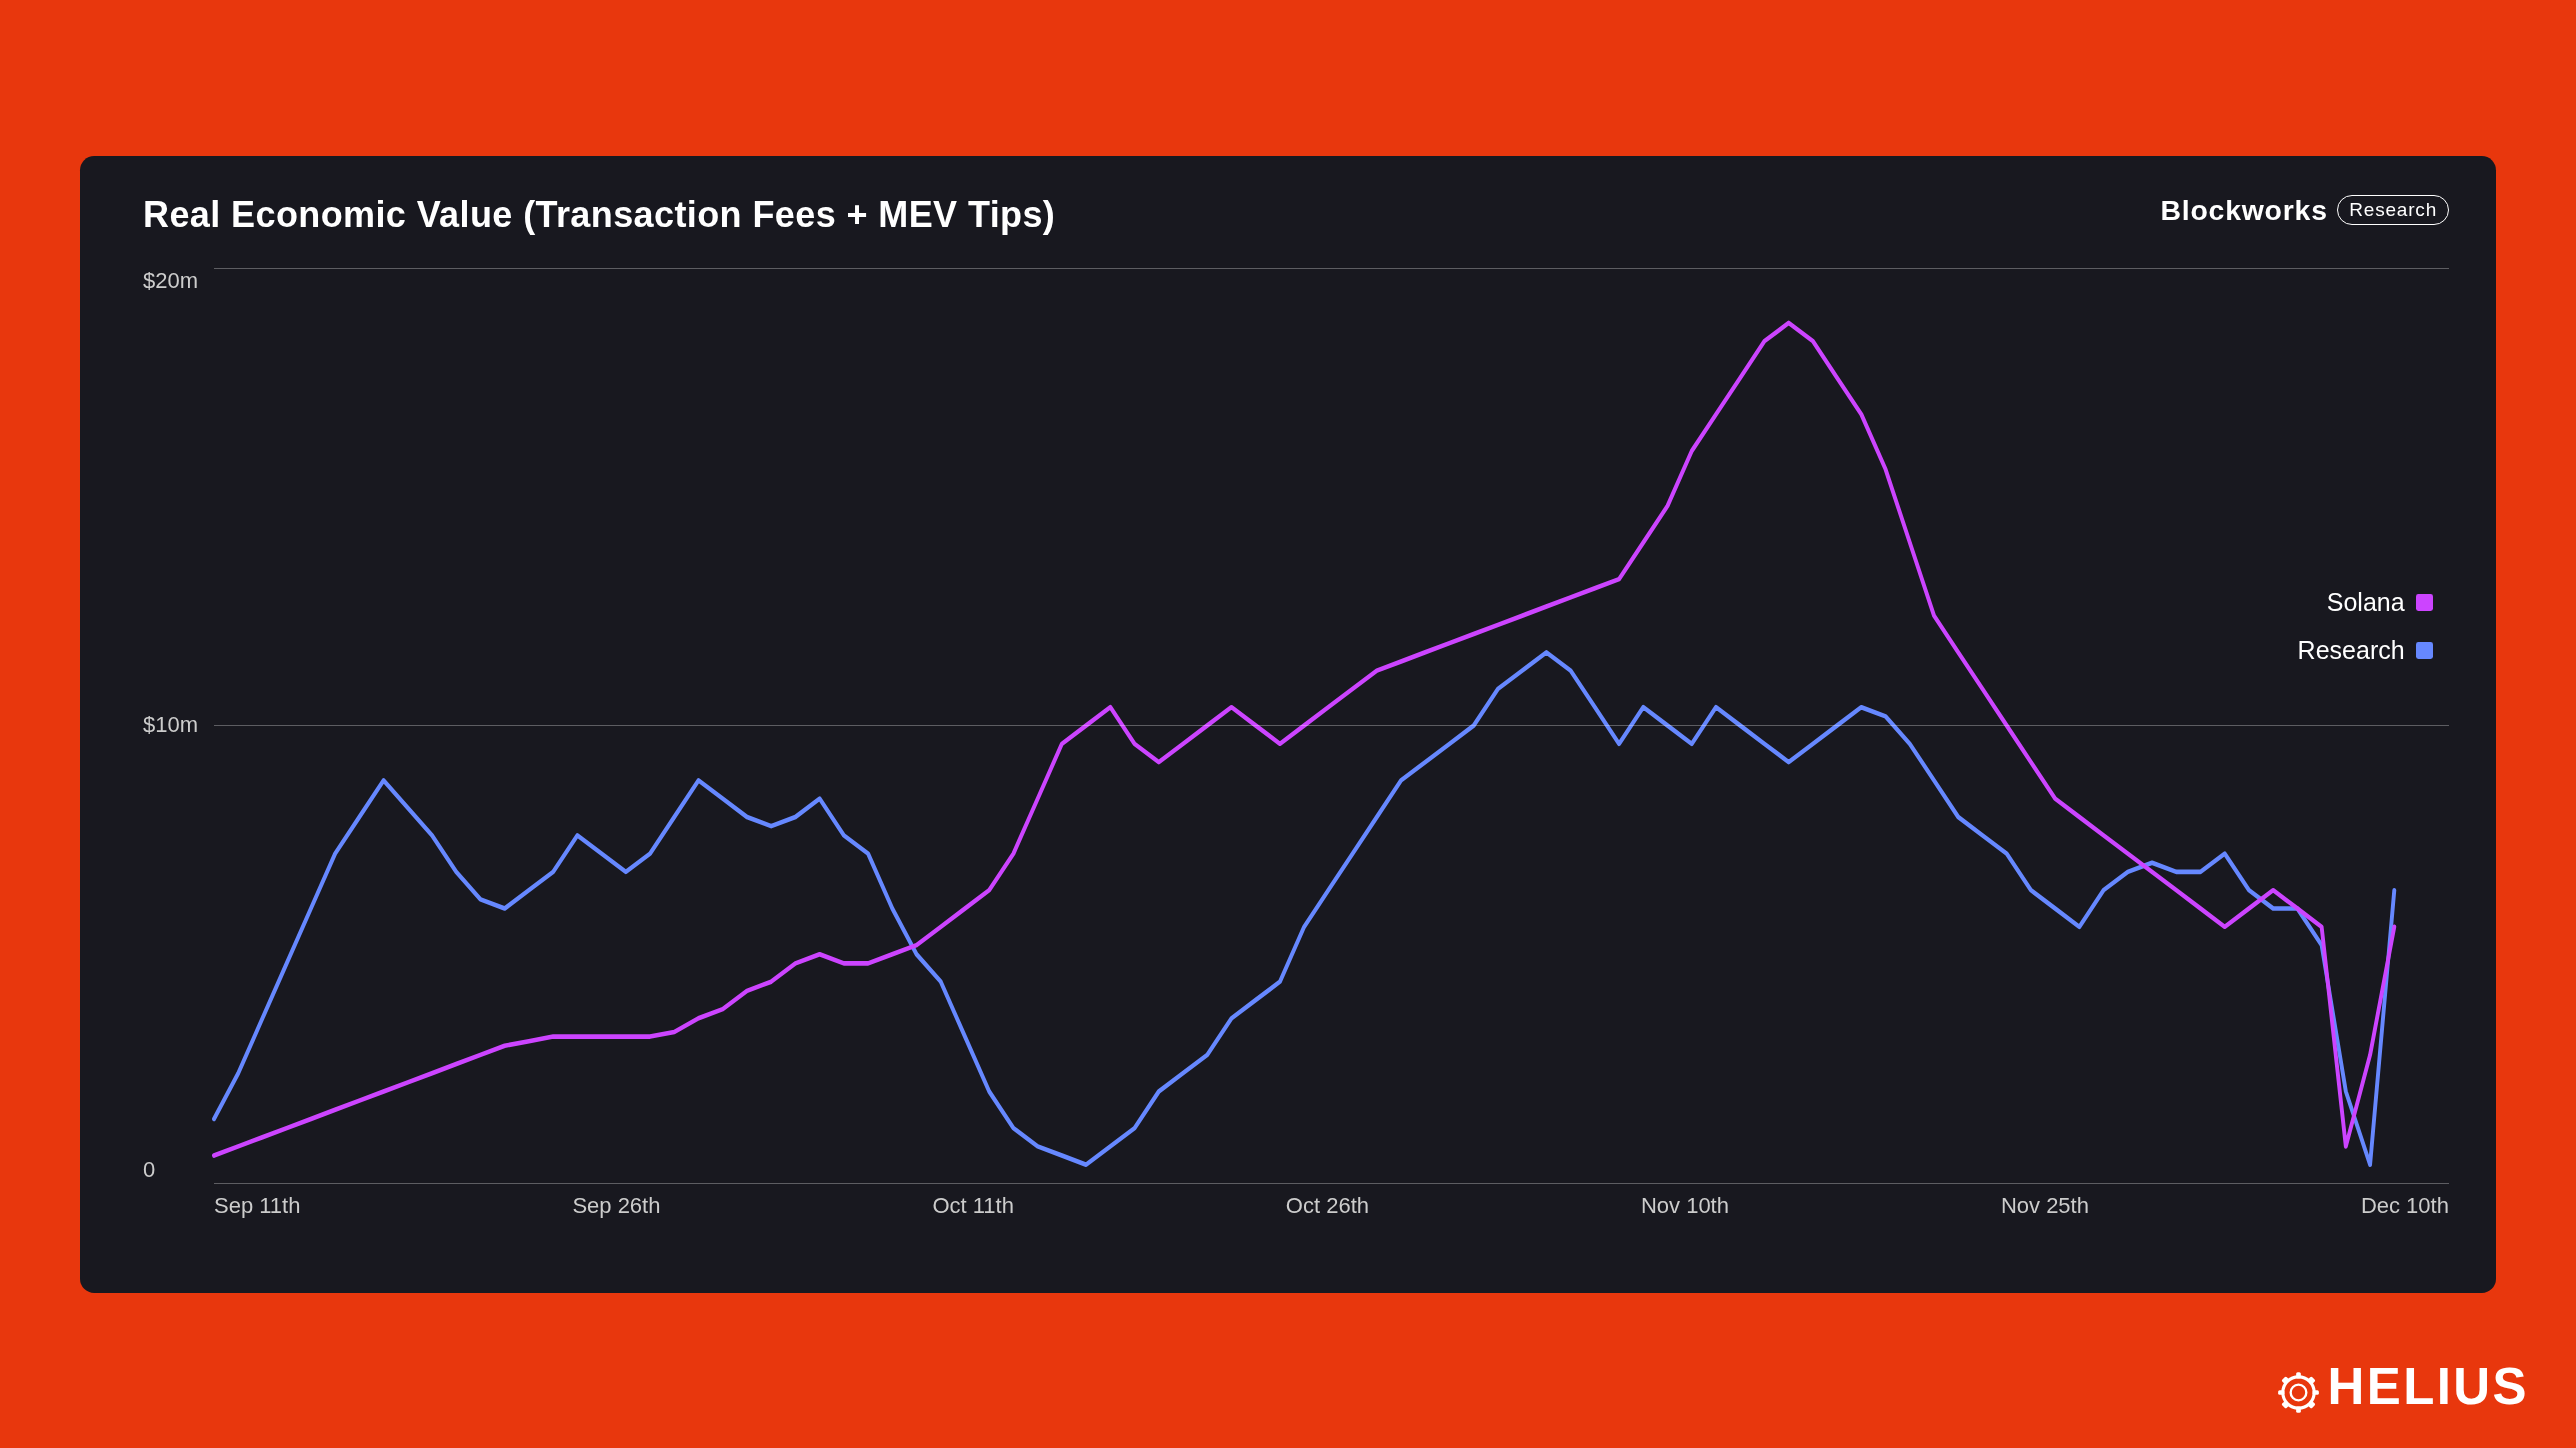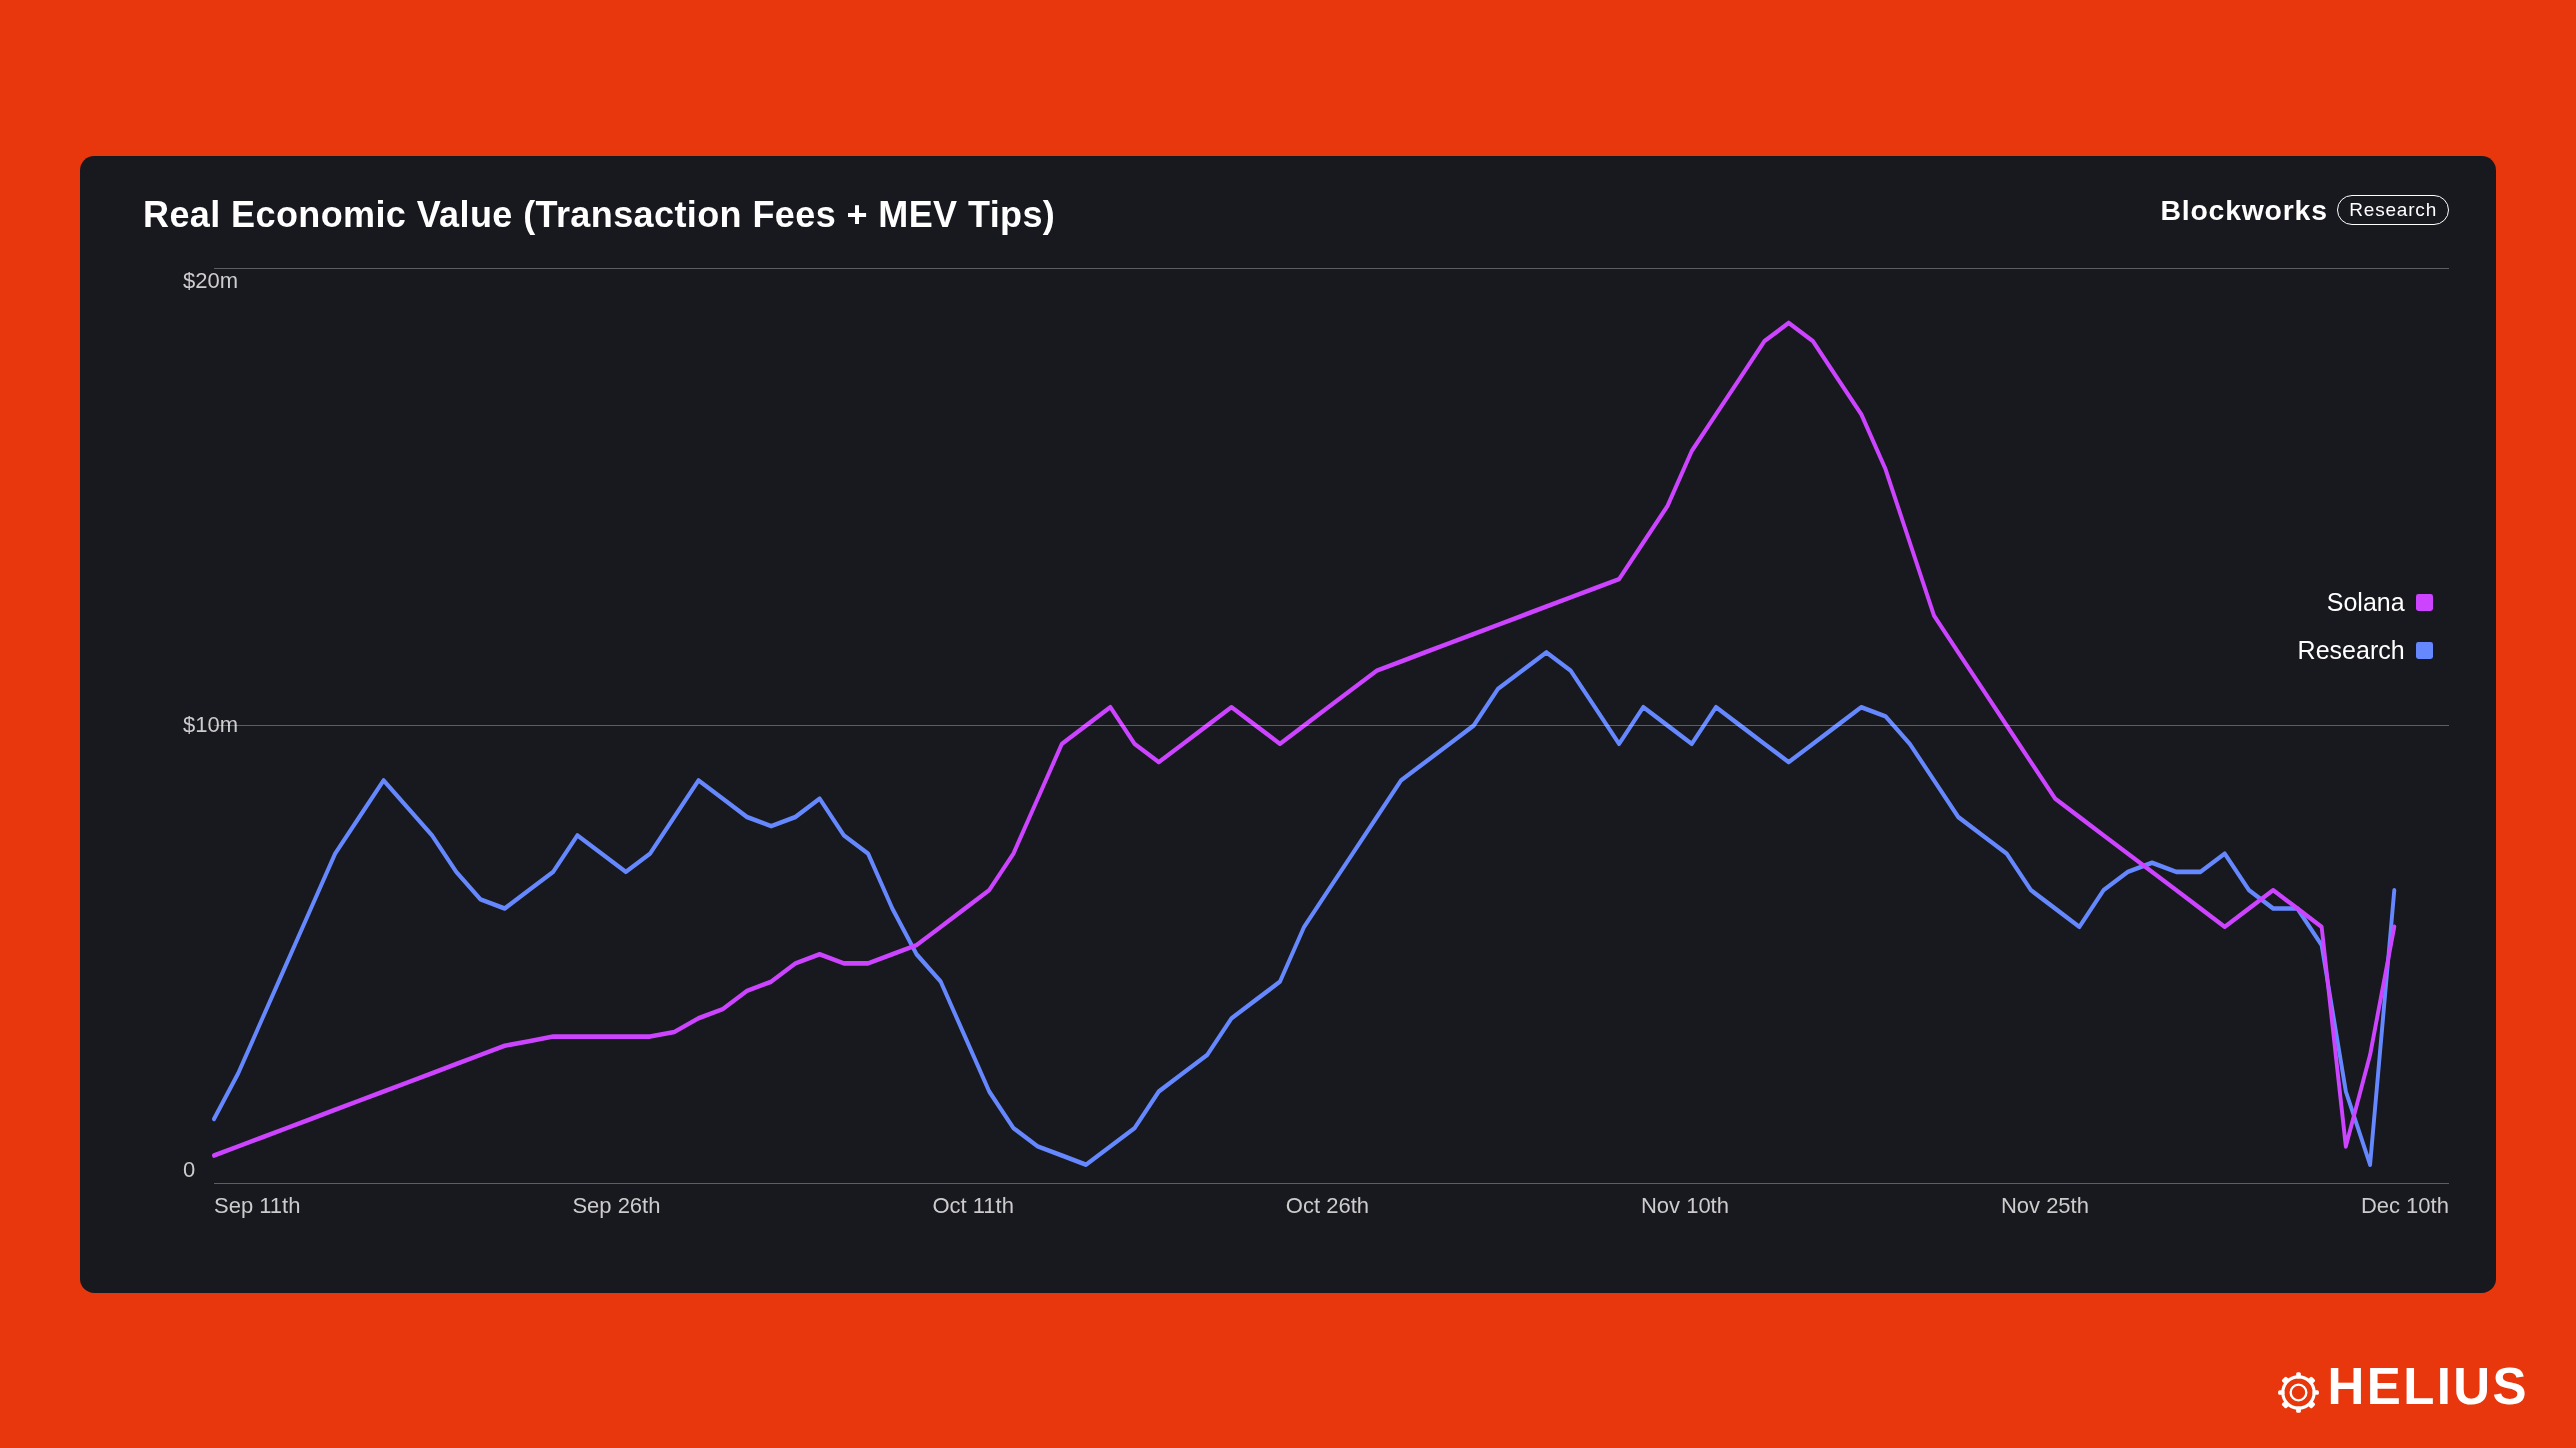--- a/index.html
+++ b/index.html
@@ -83,21 +83,20 @@
     }
     .y-axis-labels {
       position: absolute;
       left: 0;
       top: 0;
       bottom: 47px;
       display: flex;
       flex-direction: column;
       justify-content: space-between;
       width: 63px;
-      margin-left: 40px;
     }
     .y-label {
       color: #cccccc;
       font-size: 22px;
     }
     .chart-plot-area {
       position: absolute;
       left: 71px;
       right: 0;
       top: 0;

